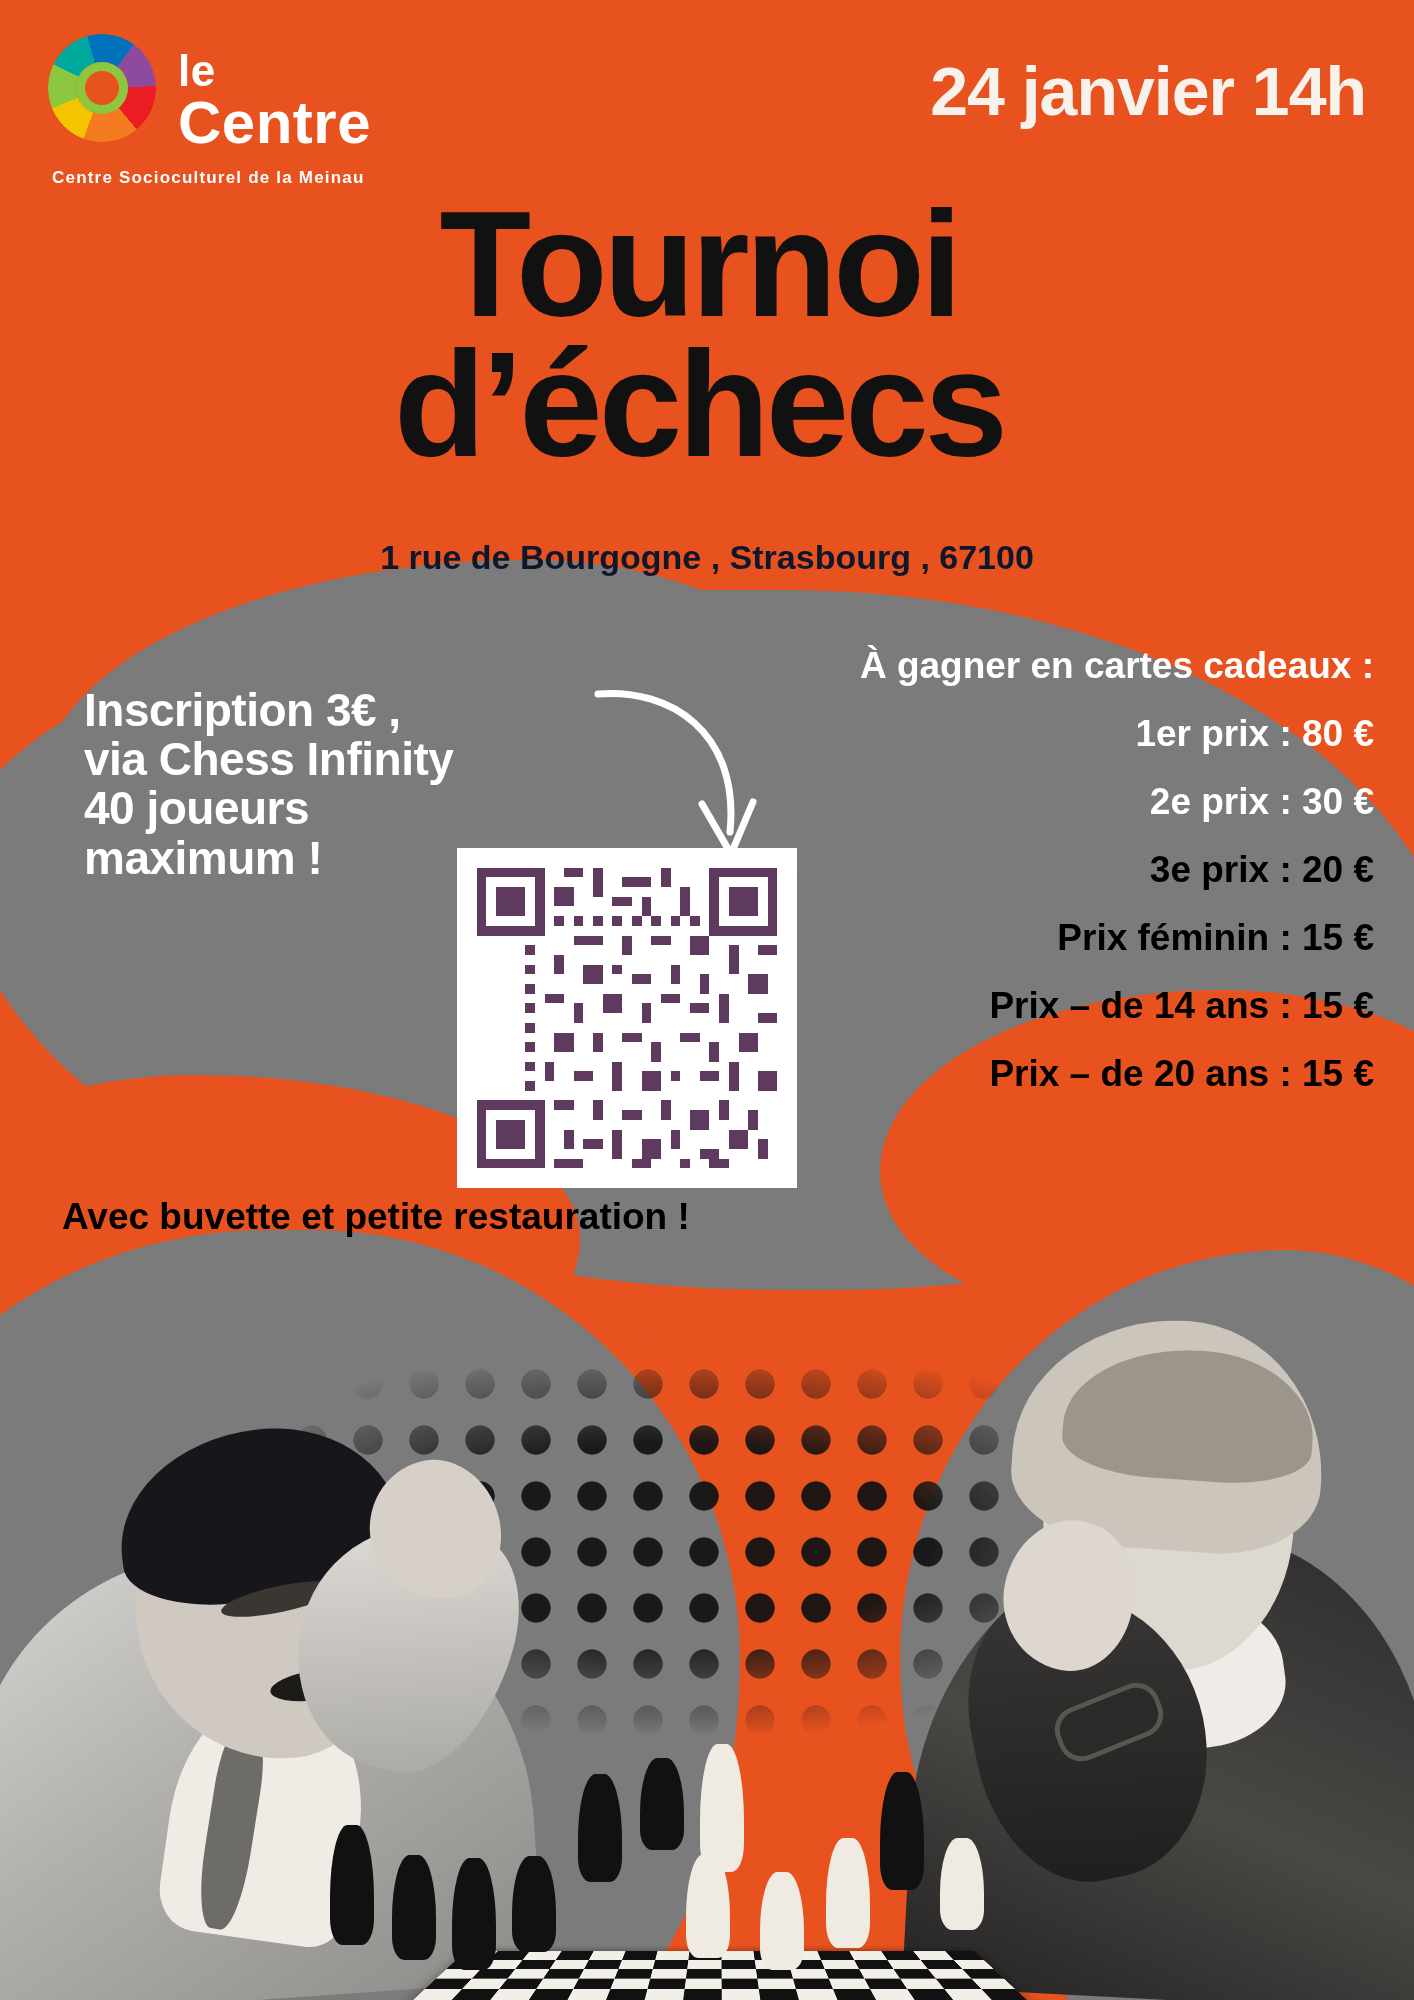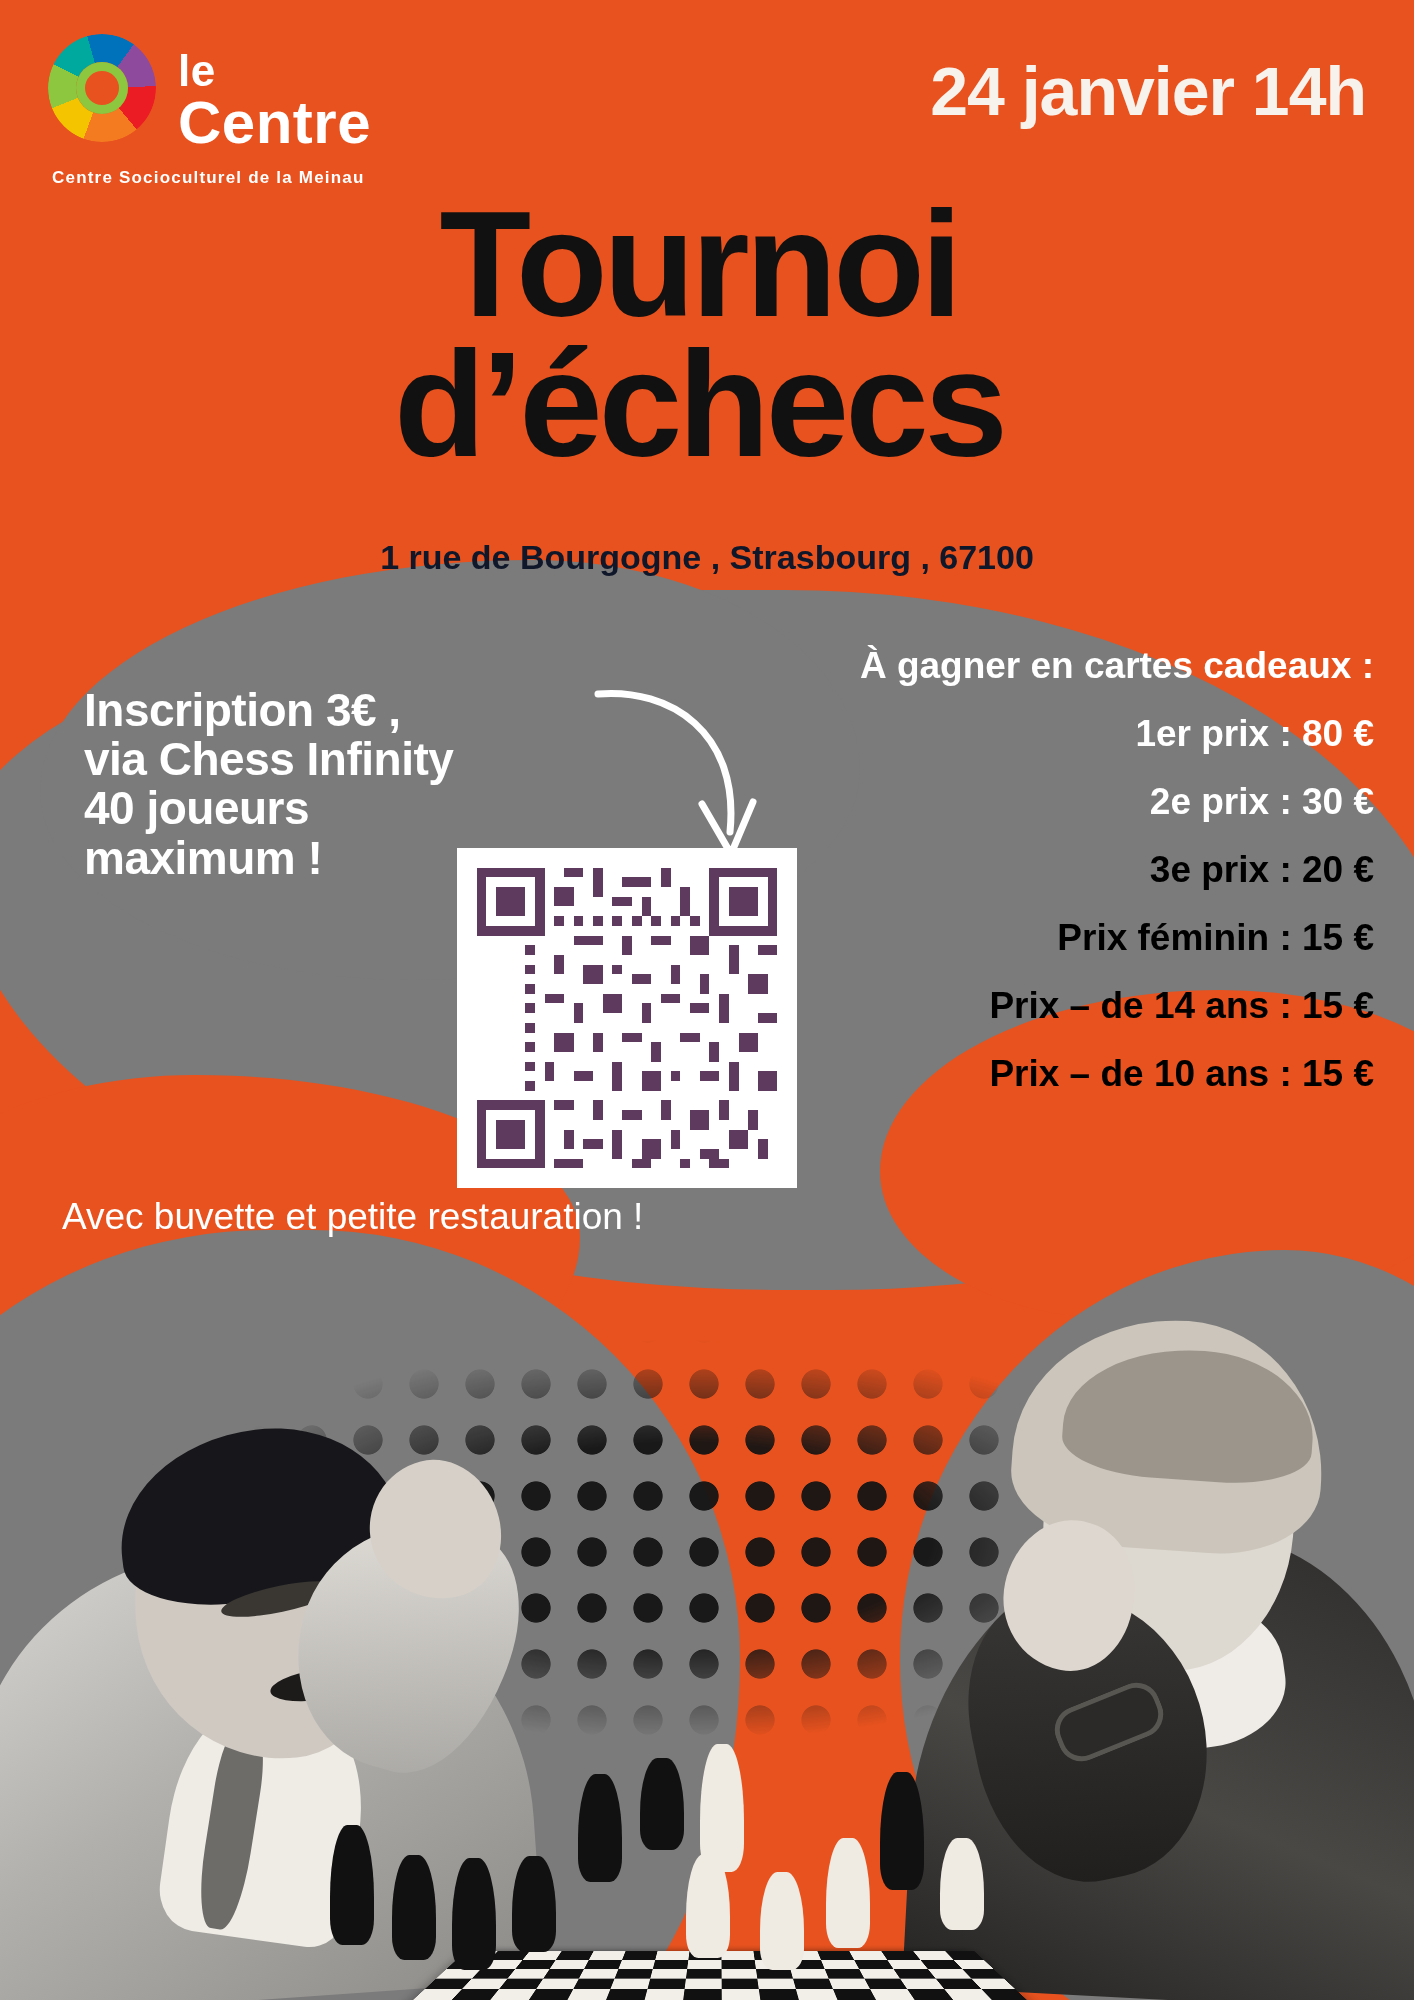--- a/index.html
+++ b/index.html
@@ -252,23 +252,23 @@
     padding-right: 10px;
   }
   .prize-row.first { color: #ffffff; }
   .prize-row.second { color: #ffffff; margin-top: 12px; }
 
   
   .buvette {
     position: absolute;
     left: 62px;
     top: 1196px;
-    color: #ffffff;
+    color: #000000;
     font-size: 37px;
-    font-weight: 400;
+    font-weight: 700;
   }
 
   
   .photo {
     position: absolute;
     left: 0;
     bottom: 0;
     width: 1414px;
     height: 760px;
     overflow: hidden;
@@ -626,21 +626,21 @@
     </svg>
   </div>
 
   <div class="prizes">
     <div class="prizes-title">À gagner en cartes cadeaux :</div>
     <div class="prize-row first">1er prix : 80 €</div>
     <div class="prize-row second">2e prix : 30 €</div>
     <div class="prize-row">3e prix : 20 €</div>
     <div class="prize-row">Prix féminin : 15 €</div>
     <div class="prize-row">Prix – de 14 ans : 15 €</div>
-    <div class="prize-row">Prix – de 10 ans : 15 €</div>
+    <div class="prize-row">Prix – de 20 ans : 15 €</div>
   </div>
 
   <div class="buvette">Avec buvette et petite restauration !</div>
 
   <div class="photo">
 
     <div class="man">
       <div class="man-jacket"></div>
       <div class="man-shirt"></div>
       <div class="man-tie"></div>

